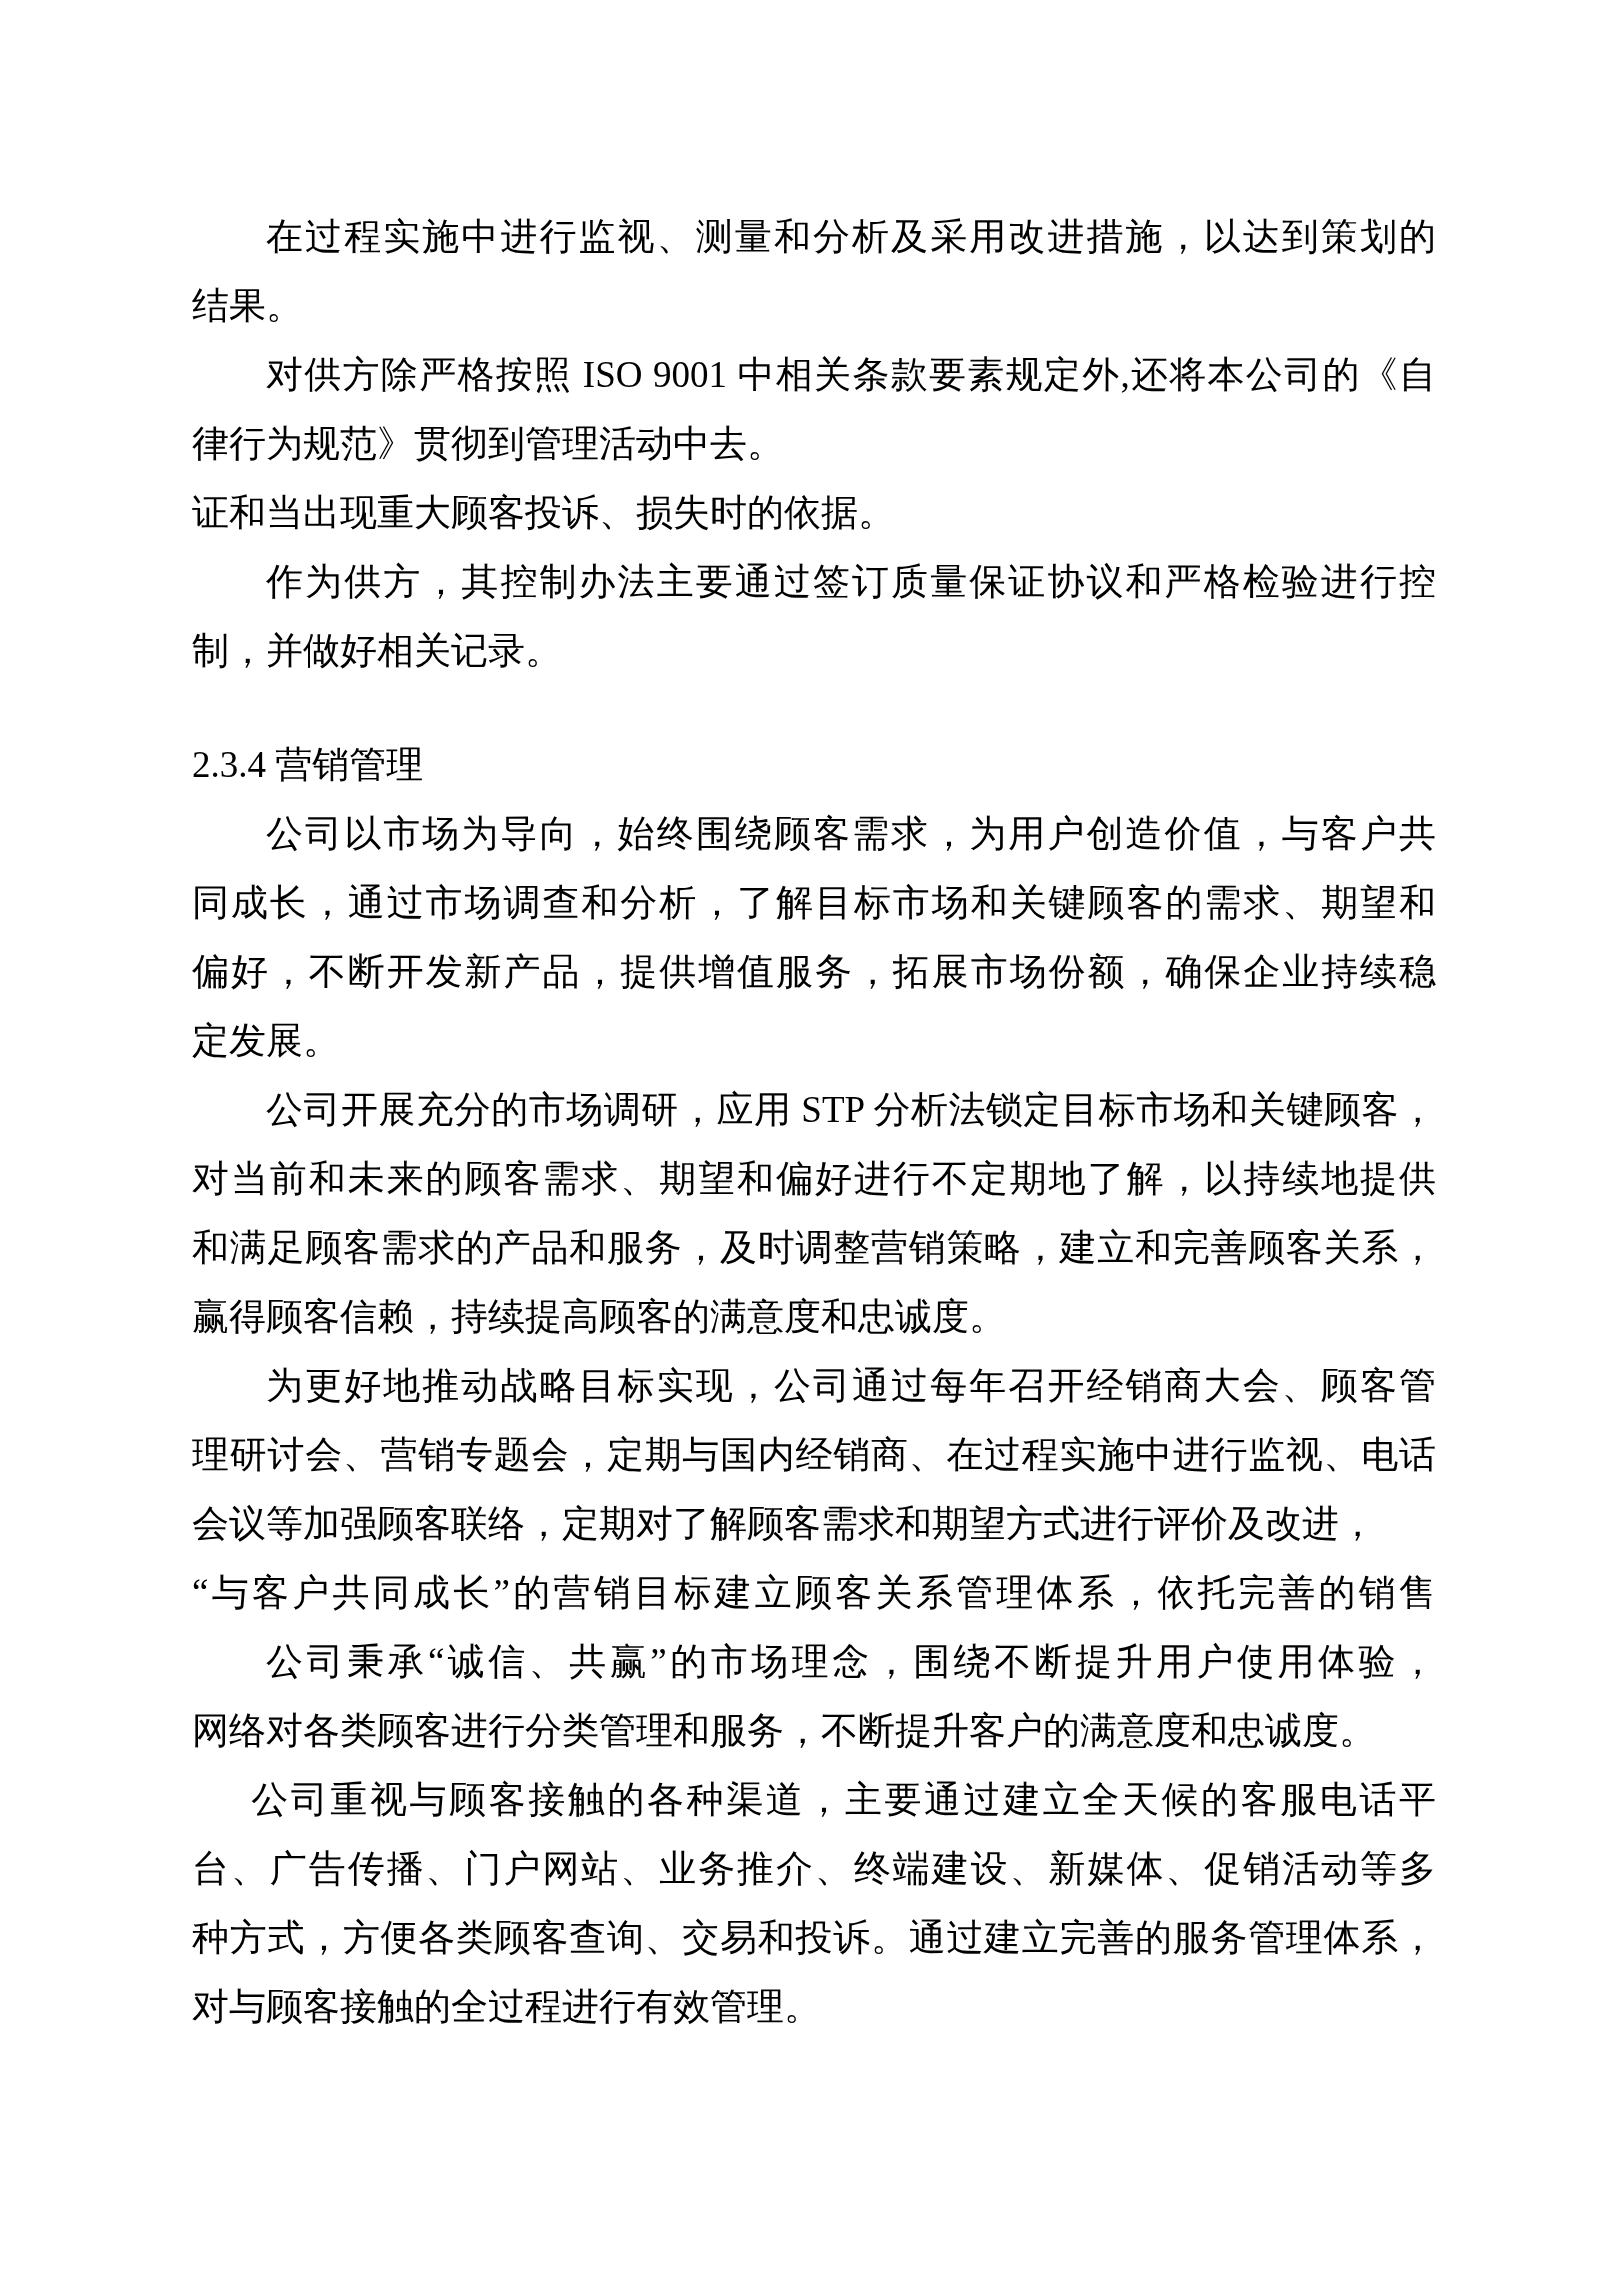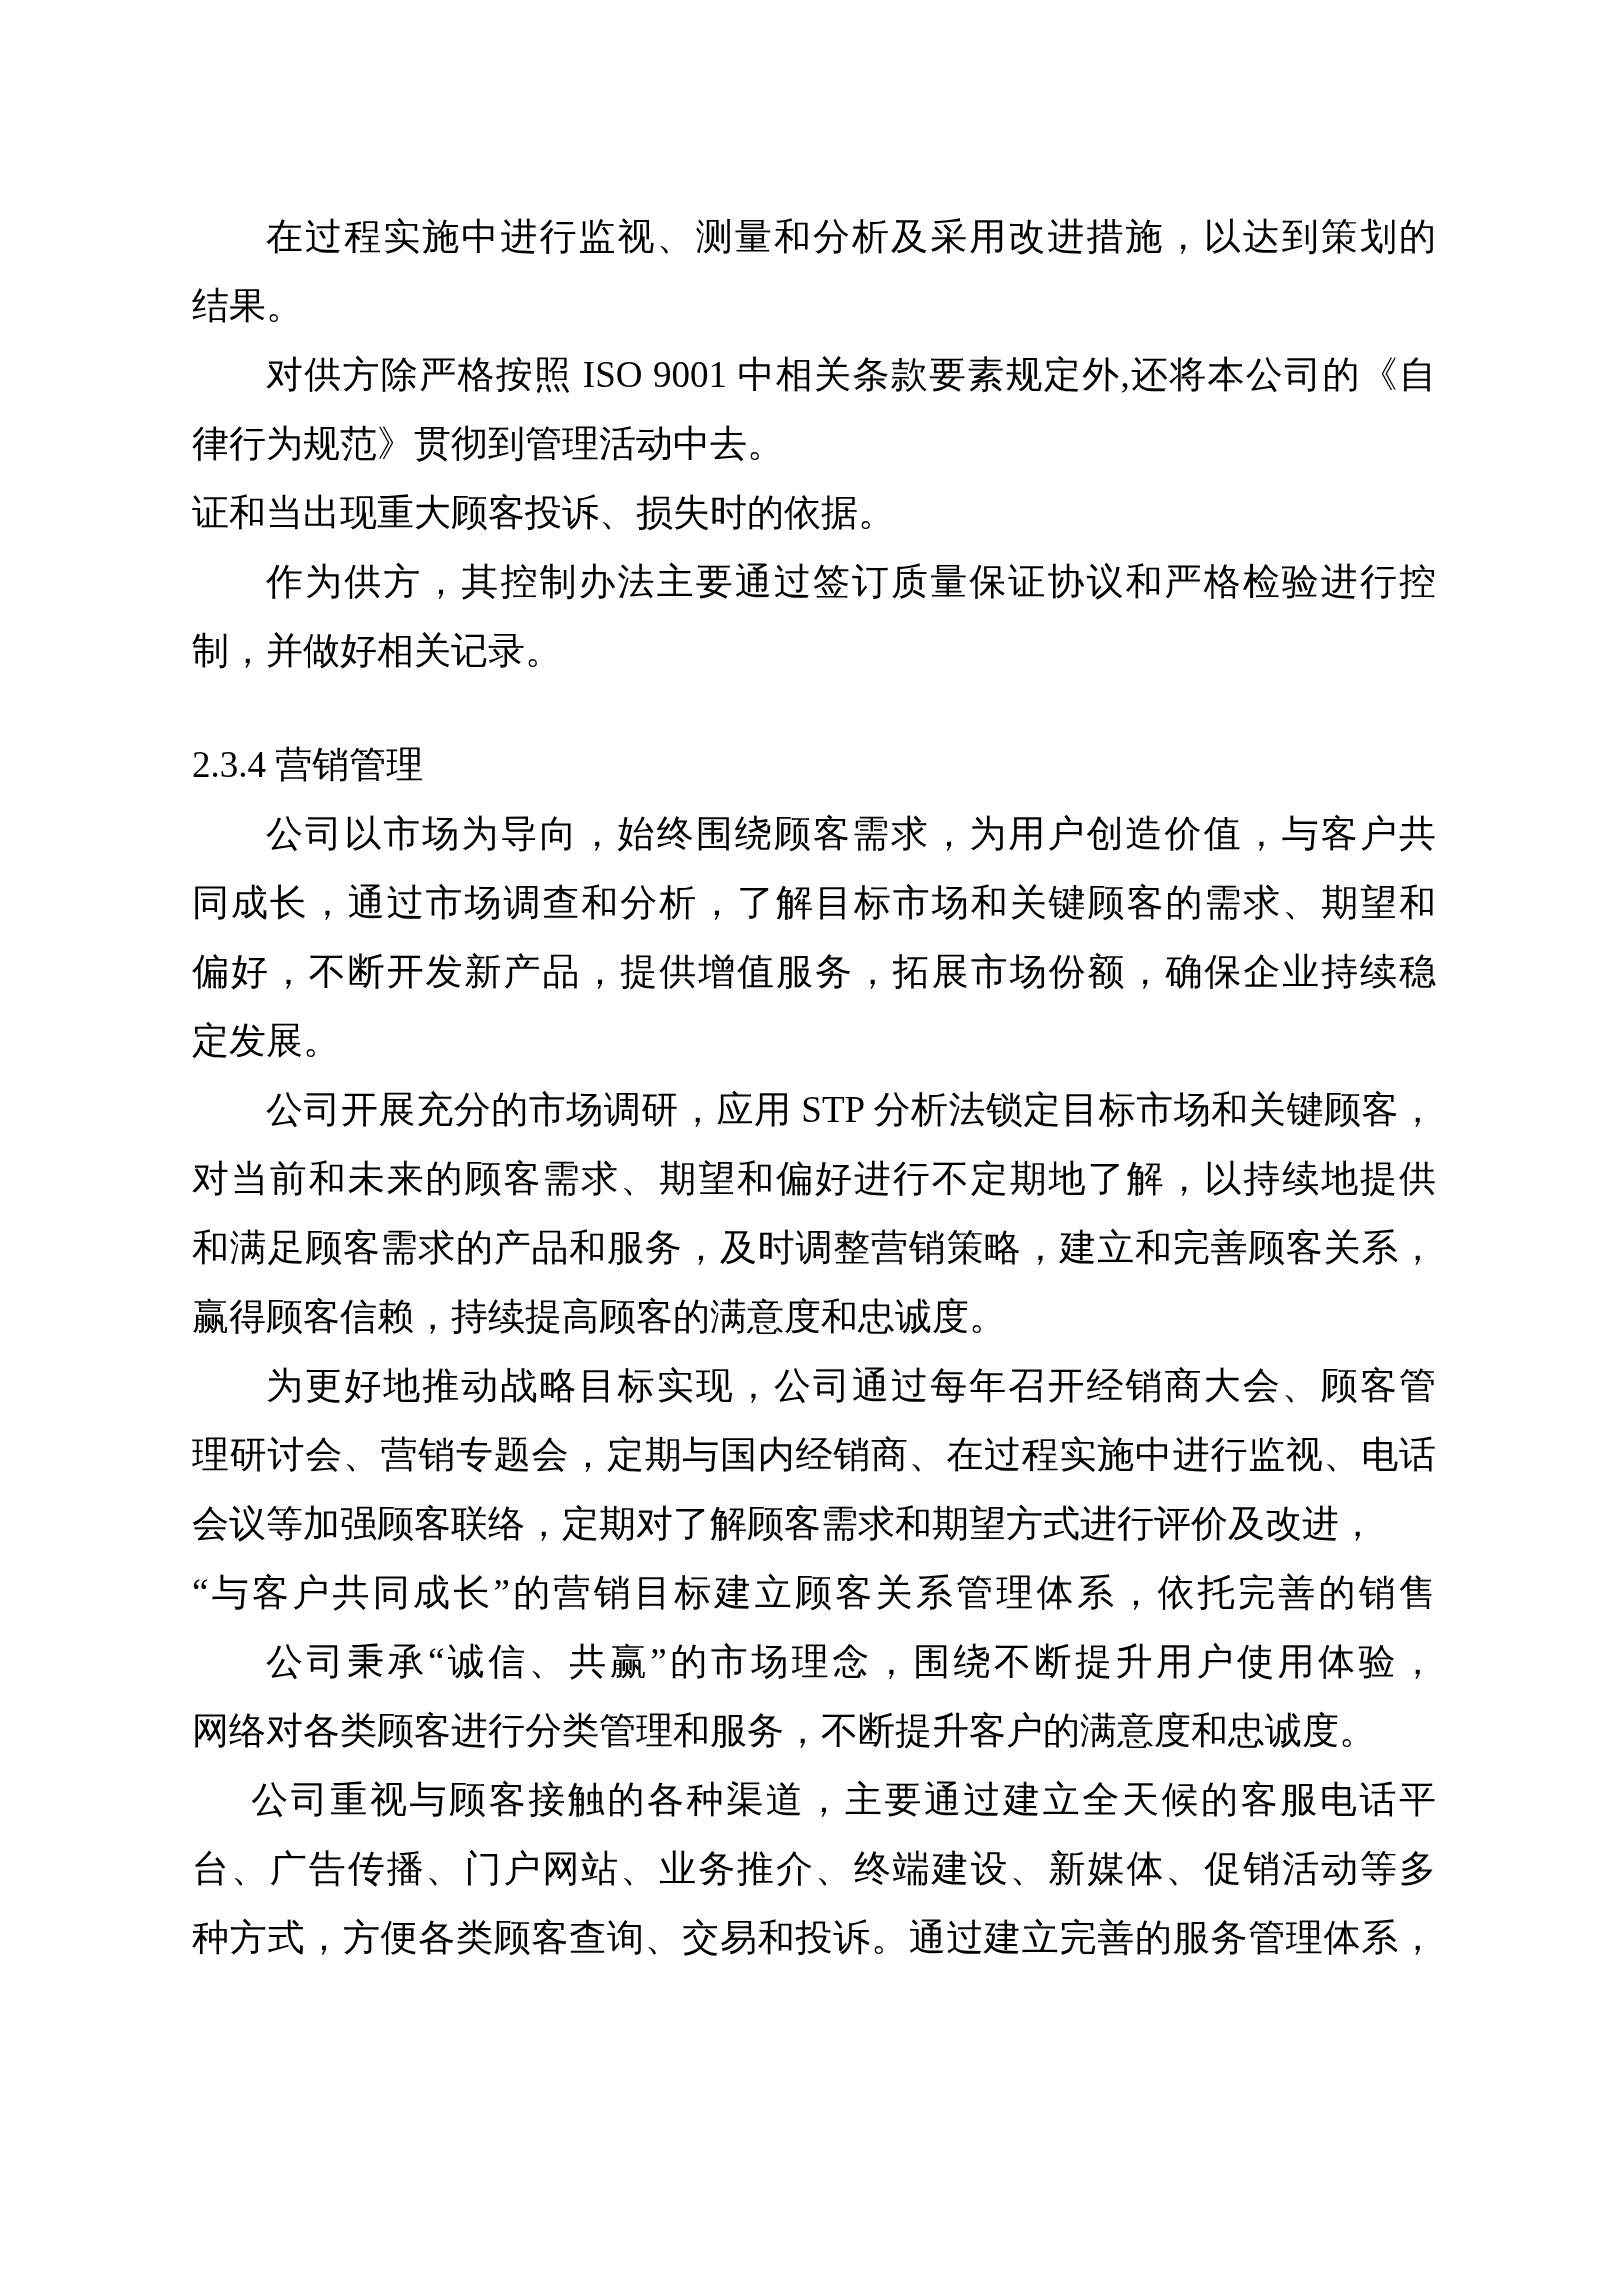--- a/index.html
+++ b/index.html
@@ -72,18 +72,19 @@
       <div class="line last">赢得顾客信赖，持续提高顾客的满意度和忠诚度。</div>
       <div class="line" style="text-indent: 2em;">为更好地推动战略目标实现，公司通过每年召开经销商大会、顾客管</div>
       <div class="line">理研讨会、营销专题会，定期与国内经销商、在过程实施中进行监视、电话</div>
       <div class="line last">会议等加强顾客联络，定期对了解顾客需求和期望方式进行评价及改进，</div>
       <div class="line">“与客户共同成长”的营销目标建立顾客关系管理体系，依托完善的销售</div>
       <div class="line" style="text-indent: 2em;">公司秉承“诚信、共赢”的市场理念，围绕不断提升用户使用体验，</div>
       <div class="line last">网络对各类顾客进行分类管理和服务，不断提升客户的满意度和忠诚度。</div>
       <div class="line" style="text-indent: 1.6em;">公司重视与顾客接触的各种渠道，主要通过建立全天候的客服电话平</div>
       <div class="line">台、广告传播、门户网站、业务推介、终端建设、新媒体、促销活动等多</div>
       <div class="line">种方式，方便各类顾客查询、交易和投诉。通过建立完善的服务管理体系，</div>
+      <div class="line last">对与顾客接触的全过程进行有效管理。</div>
     </div>
   <div class="footer">
     <span>16</span>
   </div>
 </div>
 
 
 </body></html>

